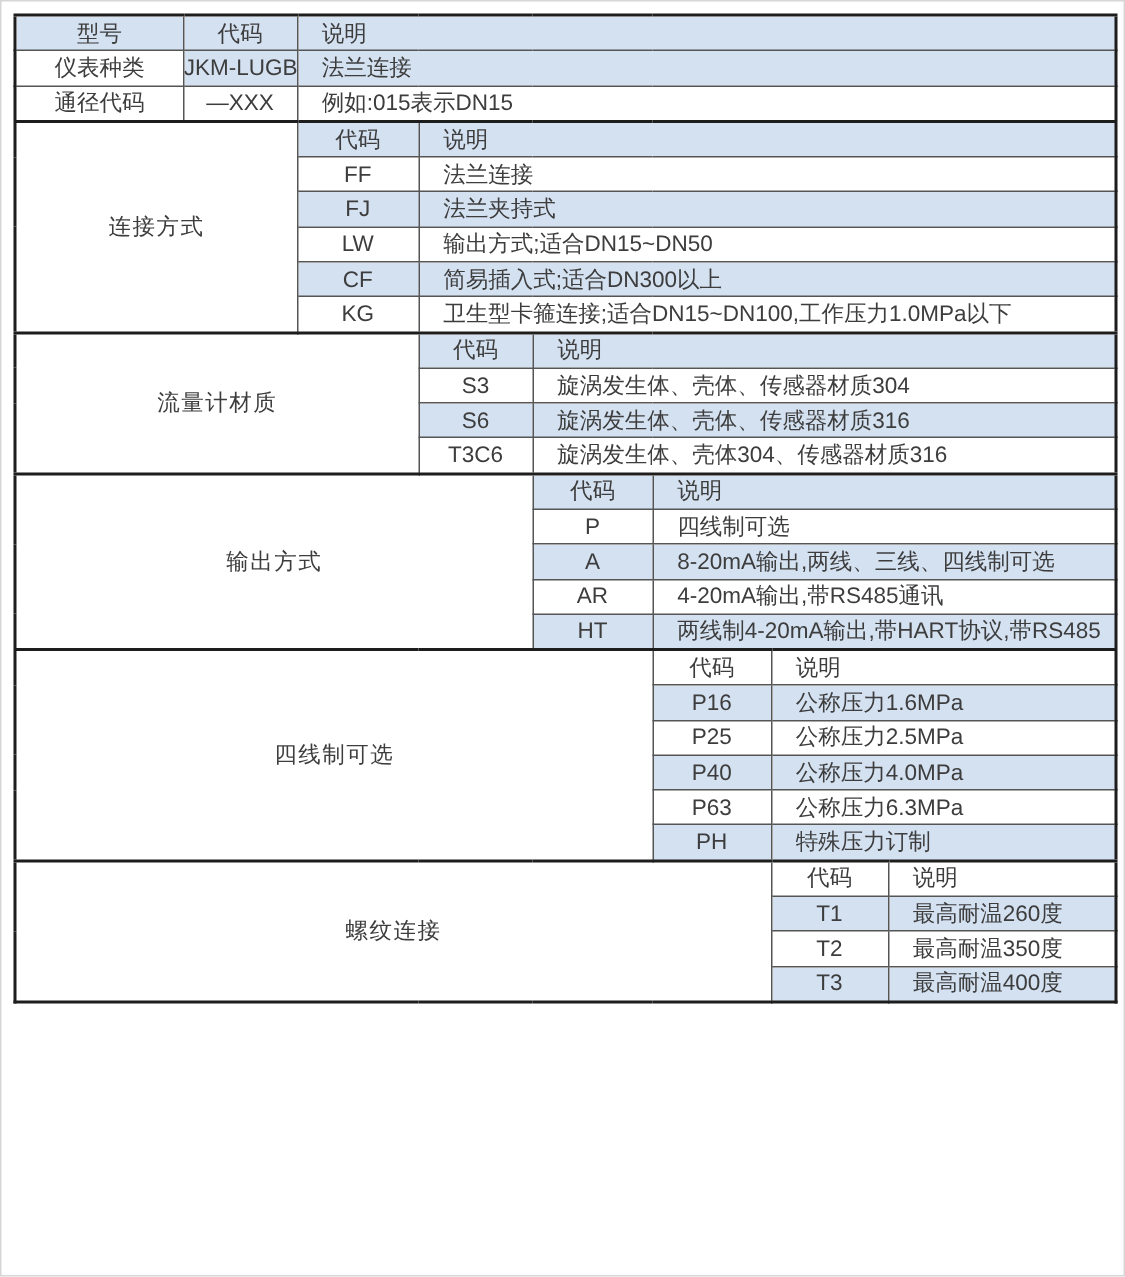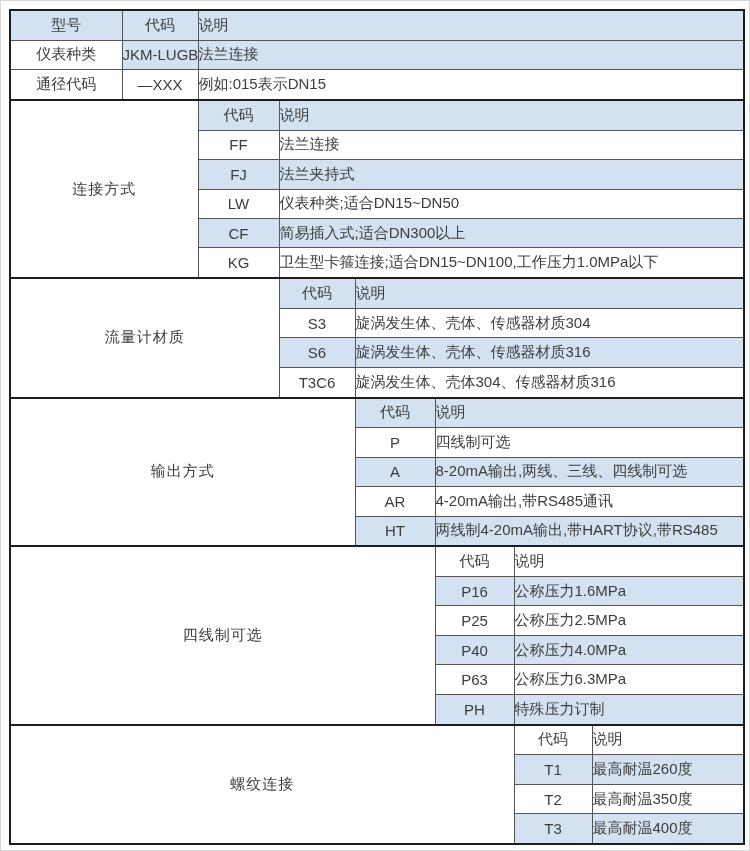--- a/index.html
+++ b/index.html
@@ -14,36 +14,36 @@
     width:750px;height:851px;
     background:#ffffff;
     border:1px solid #d6d6d6;
     box-sizing:border-box;
     overflow:hidden;
     font-family:"Liberation Sans","DejaVu Sans",sans-serif;
   }
   table.spec{
     border-collapse:collapse;
     table-layout:fixed;
-    width:734px;height:836px;
+    width:734px;height:660px;
     margin:8px 0 0 8px;
     border:2px solid var(--border-strong);
   }
   td{
     border:1px solid var(--border-inner);
     font-size:15px;
     color:var(--text);
     vertical-align:middle;
     overflow:hidden;
     white-space:nowrap;
     padding:0;
     background:var(--row-white);
   }
   td.center{text-align:center;}
-  td.desc{text-align:left;padding-left:0;}
+  td.desc{text-align:left;padding-left:16px;}
   td.blue{background:var(--shade-blue);}
   td.white{background:var(--row-white);}
   td.s-top{border-top:2px solid var(--border-strong);}
   td.label{text-align:center;letter-spacing:1px;}
 </style>
 </head>
 <body>
 
 <table class="spec">
   <colgroup>
@@ -80,21 +80,21 @@
       <tr>
         <td class="center white">FF</td>
         <td colspan="5" class="desc white">法兰连接</td>
       </tr>
       <tr>
         <td class="center blue">FJ</td>
         <td colspan="5" class="desc blue">法兰夹持式</td>
       </tr>
       <tr>
         <td class="center white">LW</td>
-        <td colspan="5" class="desc white">仪表种类;适合DN15~DN50</td>
+        <td colspan="5" class="desc white">输出方式;适合DN15~DN50</td>
       </tr>
       <tr>
         <td class="center blue">CF</td>
         <td colspan="5" class="desc blue">简易插入式;适合DN300以上</td>
       </tr>
       <tr>
         <td class="center white">KG</td>
         <td colspan="5" class="desc white">卫生型卡箍连接;适合DN15~DN100,工作压力1.0MPa以下</td>
       </tr>
       <tr>

